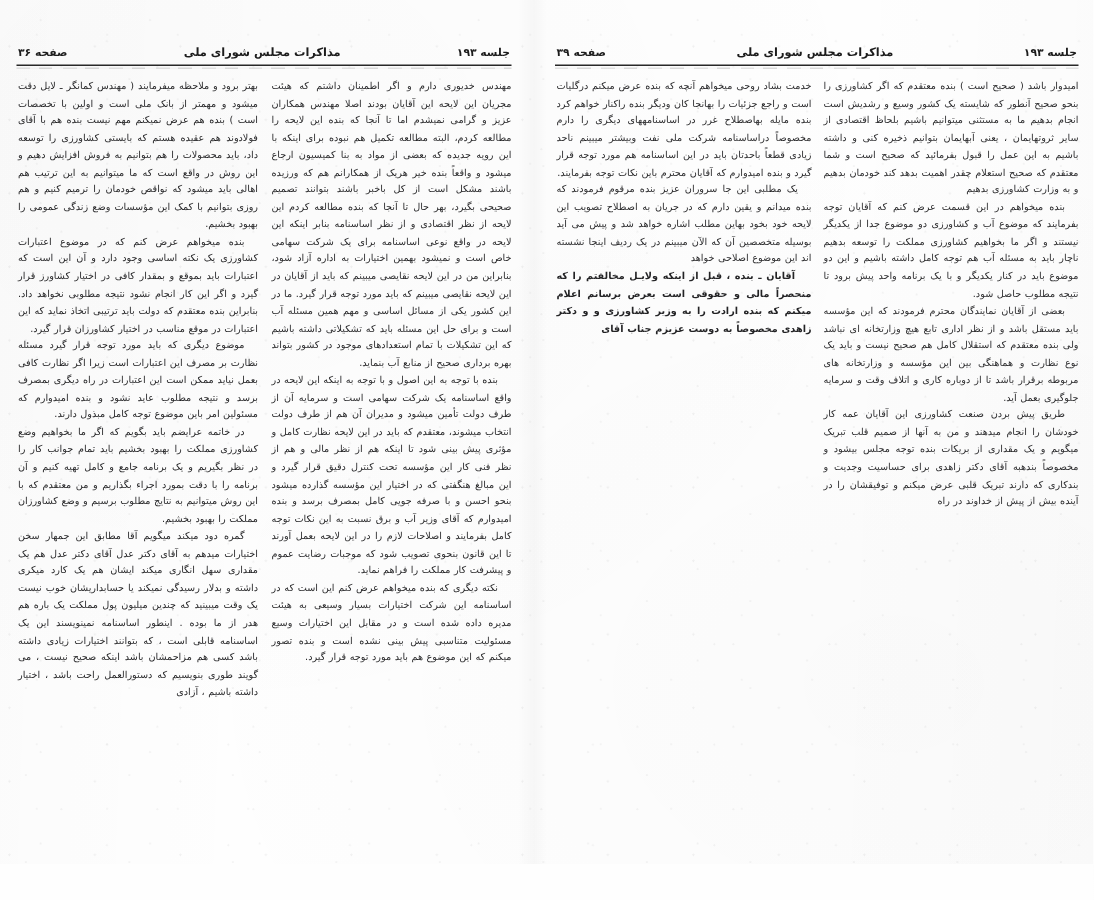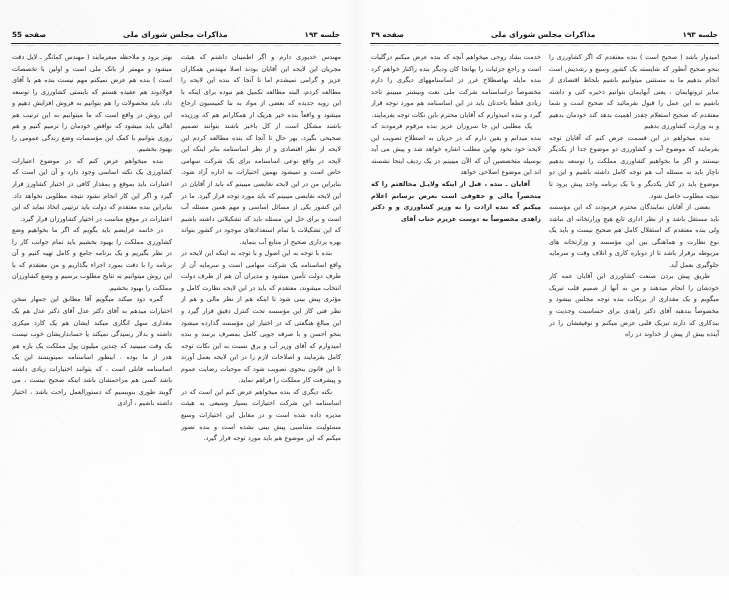--- a/index.html
+++ b/index.html
@@ -166,34 +166,35 @@
 </head>
 <body>
 
 <div id="scan-sheet">
 
   <div class="page" id="page-left">
 
     <div class="running-head">
       <span class="head-side">جلسه ۱۹۳</span>
       <span class="head-title">مذاکرات مجلس شورای ملی</span>
-      <span class="head-side">صفحه 55</span>
+      <span class="head-side">صفحه ۳۶</span>
     </div>
     <div class="head-rule"></div>
     <div class="head-rule-bleed"></div>
 
     <div class="col" id="lp-col-inner">
       <p class="para flush">مهندس خدیوری دارم و اگر اطمینان داشتم که هیئت مجریان این لایحه این آقایان بودند اصلا مهندس همکاران عزیز و گرامی نمیشدم اما تا آنجا که بنده این لایحه را مطالعه کردم، البته مطالعه تکمیل هم نبوده برای اینکه با این رویه جدیده که بعضی از مواد به بنا کمیسیون ارجاع میشود و واقعاً بنده خیر هریک از همکارانم هم که ورزیده باشند مشکل است از کل باخبر باشند بتوانند تصمیم صحیحی بگیرد، بهر حال تا آنجا که بنده مطالعه کردم این لایحه از نظر اقتصادی و از نظر اساسنامه بنابر اینکه این لایحه در واقع نوعی اساسنامه برای یک شرکت سهامی خاص است و نمیشود بهمین اختیارات به اداره آزاد شود، بنابراین من در این لایحه نقایصی میبینم که باید از آقایان در این لایحه نقایصی میبینم که باید مورد توجه قرار گیرد. ما در این کشور یکی از مسائل اساسی و مهم همین مسئله آب است و برای حل این مسئله باید که تشکیلاتی داشته باشیم که این تشکیلات با تمام استعدادهای موجود در کشور بتواند بهره برداری صحیح از منابع آب بنماید.</p>
       <p class="para">بنده با توجه به این اصول و با توجه به اینکه این لایحه در واقع اساسنامه یک شرکت سهامی است و سرمایه آن از طرف دولت تأمین میشود و مدیران آن هم از طرف دولت انتخاب میشوند، معتقدم که باید در این لایحه نظارت کامل و مؤثری پیش بینی شود تا اینکه هم از نظر مالی و هم از نظر فنی کار این مؤسسه تحت کنترل دقیق قرار گیرد و این مبالغ هنگفتی که در اختیار این مؤسسه گذارده میشود بنحو احسن و با صرفه جویی کامل بمصرف برسد و بنده امیدوارم که آقای وزیر آب و برق نسبت به این نکات توجه کامل بفرمایند و اصلاحات لازم را در این لایحه بعمل آورند تا این قانون بنحوی تصویب شود که موجبات رضایت عموم و پیشرفت کار مملکت را فراهم نماید.</p>
       <p class="para">نکته دیگری که بنده میخواهم عرض کنم این است که در اساسنامه این شرکت اختیارات بسیار وسیعی به هیئت مدیره داده شده است و در مقابل این اختیارات وسیع مسئولیت متناسبی پیش بینی نشده است و بنده تصور میکنم که این موضوع هم باید مورد توجه قرار گیرد.</p>
     </div>
 
     <div class="col" id="lp-col-outer">
       <p class="para flush">بهتر برود و ملاحظه میفرمایند ( مهندس کمانگر ـ لایل دقت میشود و مهمتر از بانک ملی است و اولین با تخصصات است ) بنده هم عرض نمیکنم مهم نیست بنده هم با آقای فولادوند هم عقیده هستم که بایستی کشاورزی را توسعه داد، باید محصولات را هم بتوانیم به فروش افزایش دهیم و این روش در واقع است که ما میتوانیم به این ترتیب هم اهالی باید میشود که نواقص خودمان را ترمیم کنیم و هم روزی بتوانیم با کمک این مؤسسات وضع زندگی عمومی را بهبود بخشیم.</p>
       <p class="para">بنده میخواهم عرض کنم که در موضوع اعتبارات کشاورزی یک نکته اساسی وجود دارد و آن این است که اعتبارات باید بموقع و بمقدار کافی در اختیار کشاورز قرار گیرد و اگر این کار انجام نشود نتیجه مطلوبی نخواهد داد. بنابراین بنده معتقدم که دولت باید ترتیبی اتخاذ نماید که این اعتبارات در موقع مناسب در اختیار کشاورزان قرار گیرد.</p>
+      <p class="para">موضوع دیگری که باید مورد توجه قرار گیرد مسئله نظارت بر مصرف این اعتبارات است زیرا اگر نظارت کافی بعمل نیاید ممکن است این اعتبارات در راه دیگری بمصرف برسد و نتیجه مطلوب عاید نشود و بنده امیدوارم که مسئولین امر باین موضوع توجه کامل مبذول دارند.</p>
       <p class="para">در خاتمه عرایضم باید بگویم که اگر ما بخواهیم وضع کشاورزی مملکت را بهبود بخشیم باید تمام جوانب کار را در نظر بگیریم و یک برنامه جامع و کامل تهیه کنیم و آن برنامه را با دقت بمورد اجراء بگذاریم و من معتقدم که با این روش میتوانیم به نتایج مطلوب برسیم و وضع کشاورزان مملکت را بهبود بخشیم.</p>
       <p class="para">گمره دود میکند میگویم آقا مطابق این جمهار سخن اختیارات میدهم به آقای دکتر عدل آقای دکتر عدل هم یک مقداری سهل انگاری میکند ایشان هم یک کارد میکری داشته و بدلار رسیدگی نمیکند یا حسابداریشان خوب نیست یک وقت میبینید که چندین میلیون پول مملکت یک باره هم هدر از ما بوده . اینطور اساسنامه نمینویسند این یک اساسنامه قابلی است ، که بتوانند اختیارات زیادی داشته باشد کسی هم مزاحمشان باشد اینکه صحیح نیست ، می گویند طوری بنویسیم که دستورالعمل راحت باشد ، اختیار داشته باشیم ، آزادی</p>
     </div>
   </div>
 
   <div class="page" id="page-right">
 
     <div class="running-head">
       <span class="head-side">جلسه ۱۹۳</span>
       <span class="head-title">مذاکرات مجلس شورای ملی</span>

